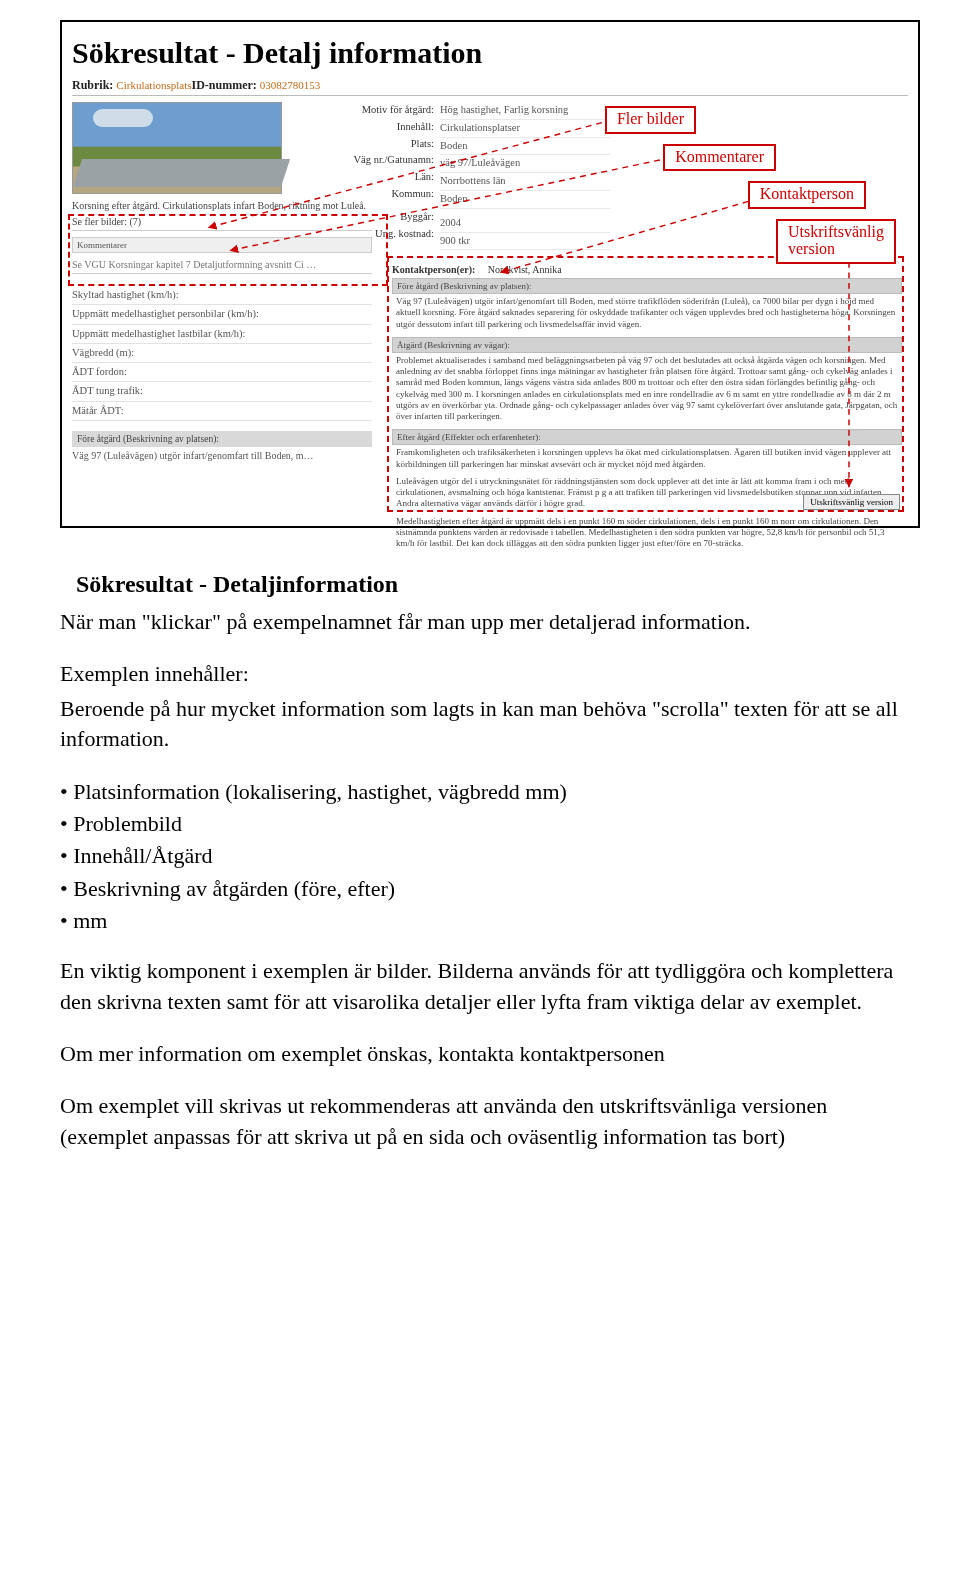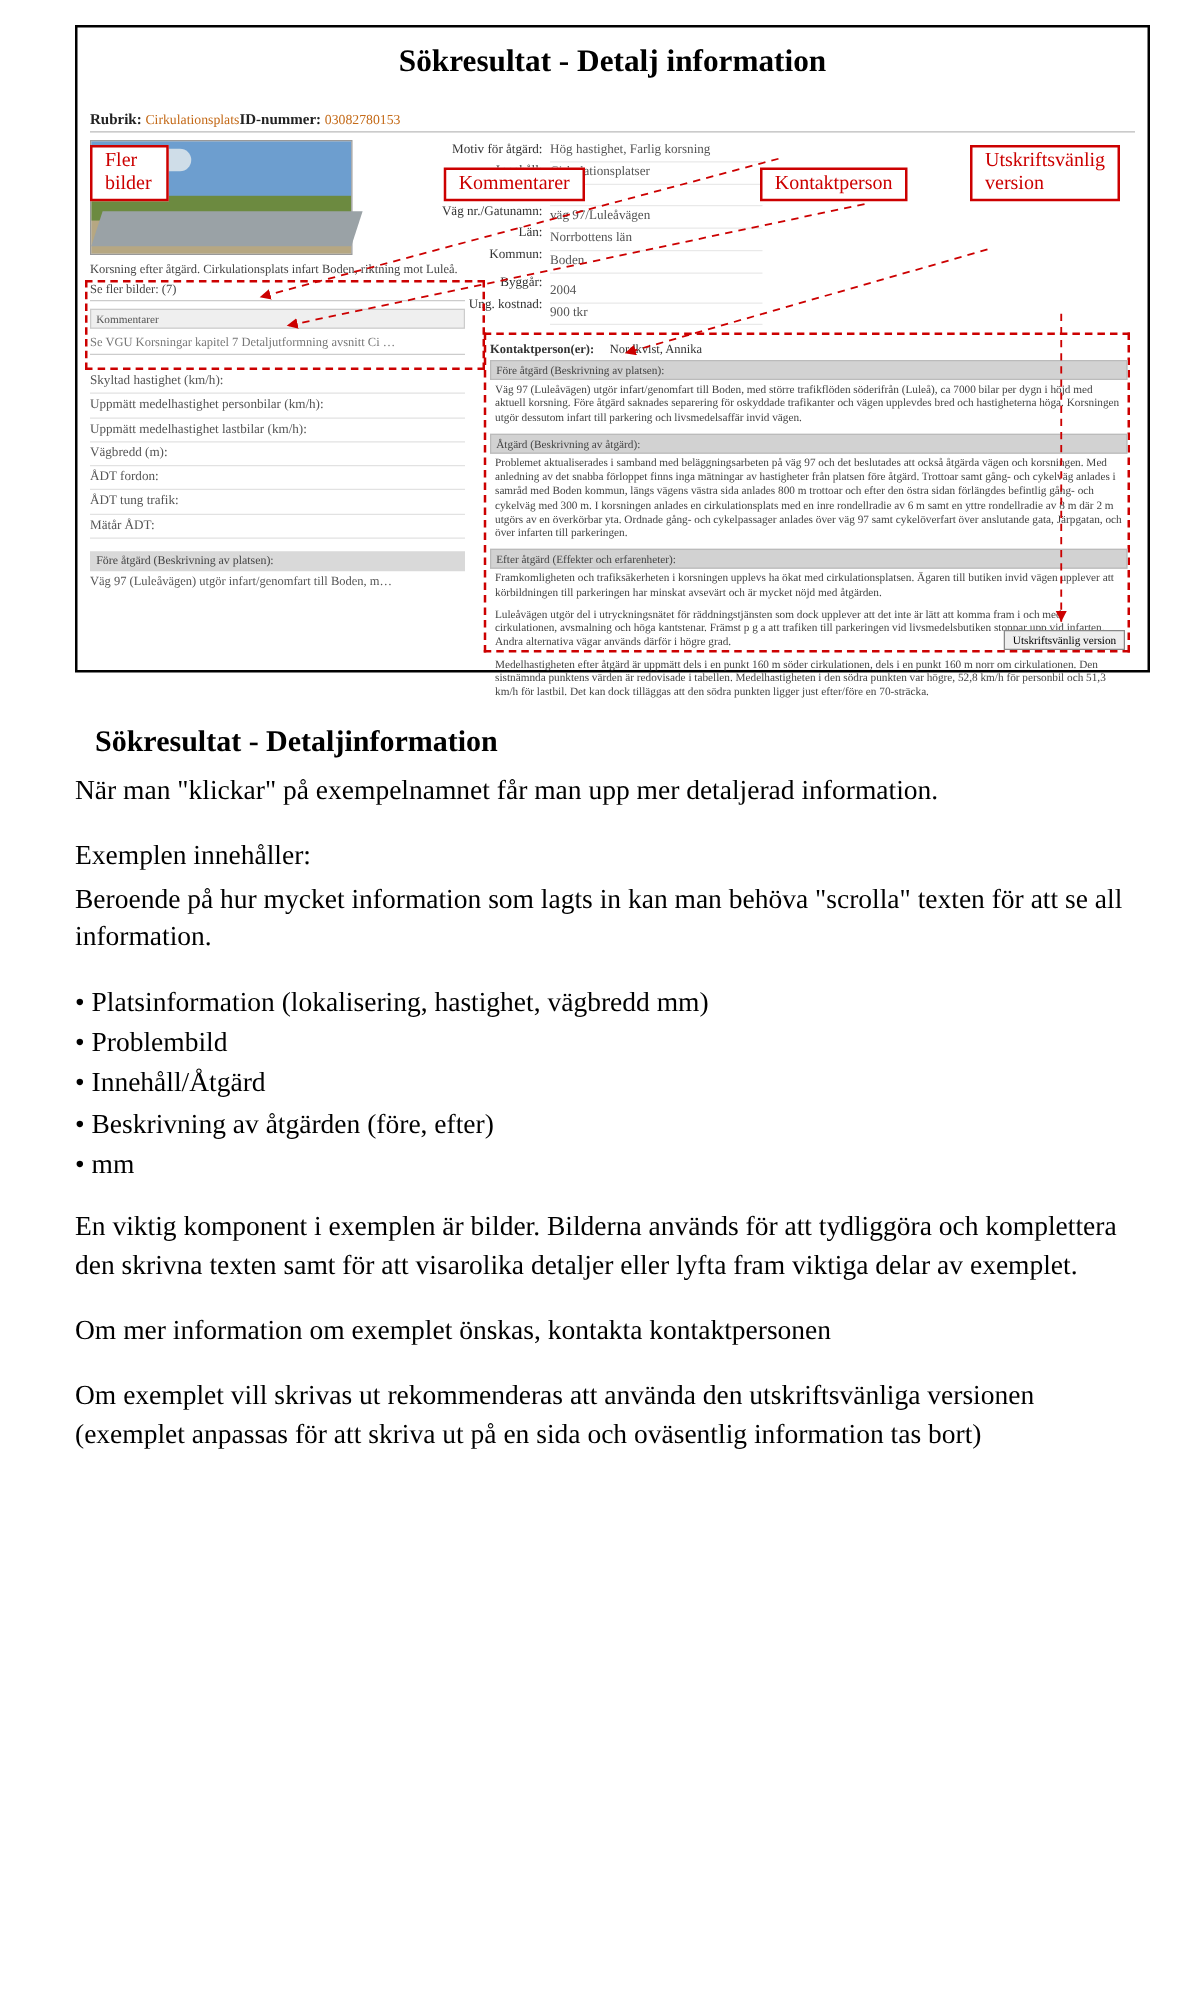--- a/index.html
+++ b/index.html
@@ -1,17 +1,17 @@
 <!DOCTYPE html>
 <html><head>
 <meta charset="utf-8">
 <style>
   html,body{margin:0;padding:0;background:#fff;font-family:"Times New Roman",Times,serif;color:#000;}
   .page{width:960px;min-height:1592px;margin:0 auto;box-sizing:border-box;padding:20px 40px 30px 60px;position:relative;}
-  .title{font-size:25px;font-weight:bold;margin:6px 0 24px 0;text-align:center;}
+  .title{font-size:30px;font-weight:bold;margin:6px 0 8px 0;}
   .panel{border:2px solid #000;padding:8px 10px 10px 10px;position:relative;background:#fff;}
   .header-line{display:flex;justify-content:flex-start;align-items:baseline;font-size:12px;border-bottom:1px solid #bbb;padding-bottom:2px;}
   .header-line b{color:#222;}
   .orange{color:#c46a18;font-size:11px;}
   .panel-body{position:relative;min-height:420px;}
   .leftcol{position:absolute;left:0;top:6px;width:300px;}
   .photo{width:208px;height:90px;border:1px solid #999;background:linear-gradient(#6d9ecf 0%,#6d9ecf 48%,#6c8a40 49%,#6c8a40 70%,#b6a782 71%,#b6a782 100%);position:relative;margin-bottom:6px;}
   .photo .road{position:absolute;left:0;right:0;bottom:6px;height:28px;background:#9aa2a6;transform:skewX(-18deg);transform-origin:bottom left;}
   .photo .cloud{position:absolute;top:6px;left:20px;width:60px;height:18px;background:#cfdde8;border-radius:10px;}
   .photo-cap{font-size:10px;color:#444;line-height:1.2;}
@@ -19,21 +19,21 @@
   .tagbox{margin-top:6px;background:#efefef;border:1px solid #ccc;font-size:9px;color:#555;padding:2px 4px;}
   .vgu{margin-top:6px;font-size:10px;color:#777;border-bottom:1px solid #ccc;padding-bottom:3px;}
   .fields{margin-top:12px;font-size:10.5px;color:#555;line-height:1.55;}
   .fields div{border-bottom:1px solid #e2e2e2;padding:1px 0;}
   .greyhead{margin-top:10px;background:#d9d9d9;color:#444;font-size:9.5px;padding:3px 5px;}
   .greyline{font-size:10px;color:#555;padding:3px 0;}
   .centercol{position:absolute;left:214px;top:6px;width:148px;text-align:right;font-size:10.5px;color:#333;line-height:1.6;}
   .centercol div{white-space:nowrap;}
   .valcol{position:absolute;left:368px;top:6px;width:170px;font-size:10.5px;color:#555;line-height:1.6;}
   .valcol div{border-bottom:1px solid #e9e9e9;white-space:nowrap;overflow:hidden;text-overflow:ellipsis;}
-  .callouts{position:absolute;right:12px;top:10px;display:flex;flex-direction:row;align-items:flex-end;gap:20px;z-index:5;}
+  .callouts{position:absolute;right:12px;top:10px;display:flex;flex-direction:column;align-items:flex-end;gap:10px;z-index:5;}
   .callout{border:2px solid #c00;color:#c00;font-size:16px;padding:2px 10px 4px 10px;background:#fff;font-family:"Times New Roman",serif;line-height:1.1;}
   .dashbox{position:absolute;border:2px dashed #c00;pointer-events:none;}
   .printbtn{position:absolute;right:8px;bottom:6px;border:1px solid #888;background:#eee;font-size:9px;padding:2px 6px;}
   .descblocks{position:absolute;left:320px;right:6px;top:168px;font-size:9px;color:#444;}
   .descblocks .kontakt{font-size:10px;color:#333;margin-bottom:2px;}
   .grayhdr{background:#d2d2d2;font-size:9px;padding:2px 4px;border:1px solid #bbb;margin-top:3px;}
   .blocktxt{padding:2px 4px 4px 4px;line-height:1.25;}
   svg.conn{position:absolute;left:0;top:0;width:100%;height:100%;pointer-events:none;z-index:4;}
   .maintext{margin-top:40px;font-size:22px;line-height:1.38;}
   .maintext h2{font-size:24px;font-weight:bold;margin:0 0 6px 16px;}
@@ -121,21 +121,21 @@
       <div class="dashbox" style="left:-4px;top:118px;width:316px;height:68px;"></div>
 
       <div class="descblocks">
         <div class="kontakt">
           <b>Kontaktperson(er):</b>
           &nbsp;&nbsp;&nbsp;
           <span>Nordkvist, Annika</span>
         </div>
         <div class="grayhdr">Före åtgärd (Beskrivning av platsen):</div>
         <div class="blocktxt">Väg 97 (Luleåvägen) utgör infart/genomfart till Boden, med större trafikflöden söderifrån (Luleå), ca 7000 bilar per dygn i höjd med aktuell korsning. Före åtgärd saknades separering för oskyddade trafikanter och vägen upplevdes bred och hastigheterna höga. Korsningen utgör dessutom infart till parkering och livsmedelsaffär invid vägen.</div>
-        <div class="grayhdr">Åtgärd (Beskrivning av åtgärd):</div>
+        <div class="grayhdr">Åtgärd (Beskrivning av vägar):</div>
         <div class="blocktxt">Problemet aktualiserades i samband med beläggningsarbeten på väg 97 och det beslutades att också åtgärda vägen och korsningen. Med anledning av det snabba förloppet finns inga mätningar av hastigheter från platsen före åtgärd. Trottoar samt gång- och cykelväg anlades i samråd med Boden kommun, längs vägens västra sida anlades 800 m trottoar och efter den östra sidan förlängdes befintlig gång- och cykelväg med 300 m. I korsningen anlades en cirkulationsplats med en inre rondellradie av 6 m samt en yttre rondellradie av 8 m där 2 m utgörs av en överkörbar yta. Ordnade gång- och cykelpassager anlades över väg 97 samt cykelöverfart över anslutande gata, Järpgatan, och över infarten till parkeringen.</div>
         <div class="grayhdr">Efter åtgärd (Effekter och erfarenheter):</div>
         <div class="blocktxt">Framkomligheten och trafiksäkerheten i korsningen upplevs ha ökat med cirkulationsplatsen. Ägaren till butiken invid vägen upplever att körbildningen till parkeringen har minskat avsevärt och är mycket nöjd med åtgärden.</div>
         <div class="blocktxt">Luleåvägen utgör del i utryckningsnätet för räddningstjänsten som dock upplever att det inte är lätt att komma fram i och med cirkulationen, avsmalning och höga kantstenar. Främst p g a att trafiken till parkeringen vid livsmedelsbutiken stoppar upp vid infarten. Andra alternativa vägar används därför i högre grad.</div>
         <div class="blocktxt">Medelhastigheten efter åtgärd är uppmätt dels i en punkt 160 m söder cirkulationen, dels i en punkt 160 m norr om cirkulationen. Den sistnämnda punktens värden är redovisade i tabellen. Medelhastigheten i den södra punkten var högre, 52,8 km/h för personbil och 51,3 km/h för lastbil. Det kan dock tilläggas att den södra punkten ligger just efter/före en 70-sträcka.</div>
       </div>
 
       <svg class="conn" viewBox="0 0 850 440" preserveAspectRatio="none">
         <defs>
           <marker id="ah" markerWidth="8" markerHeight="8" refX="6" refY="3" orient="auto">

